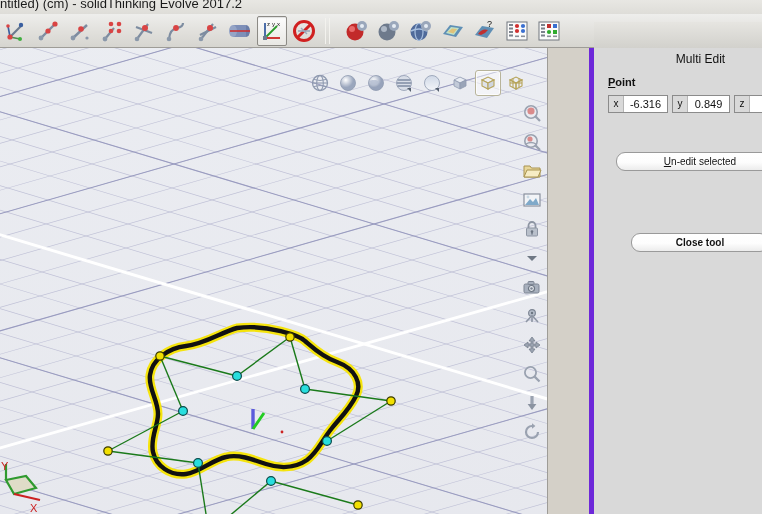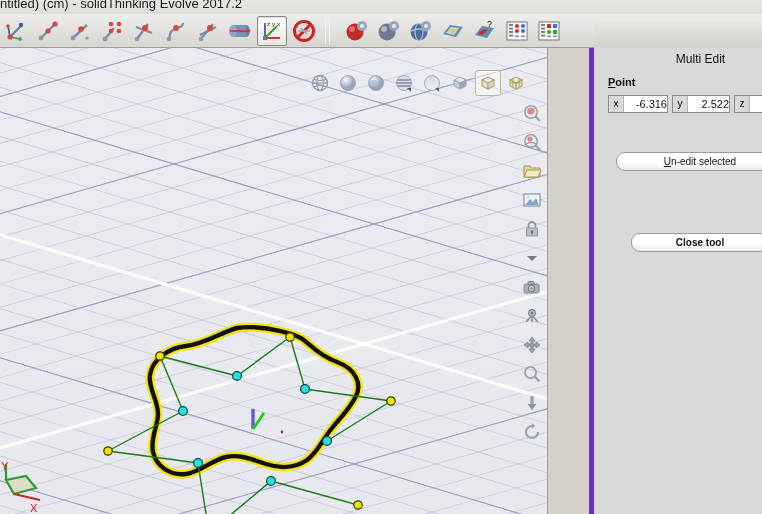--- a/index.html
+++ b/index.html
@@ -131,21 +131,21 @@
     background: #ffffff;
   }
   .numfield .nf-label {
     width: 15px; height: 16px;
     background: #d9d9d9;
     border-right: 1px solid #b5b5b5;
     display: flex; align-items: center; justify-content: center;
     font-size: 10px; color: #111;
   }
   .numfield .nf-val {
-    width: 40px; text-align: right;
+    width: 40px; text-align: center;
     font-size: 11px; color: #111;
   }
   .nf-x .nf-val { width: 43px; }
   .nf-y .nf-val { width: 41px; }
   .nf-z .nf-val { width: 42px; }
   .dots-btn {
     width: 20px; height: 19px;
     border: 1px solid #9a9a9a; border-radius: 9px;
     background: linear-gradient(to bottom,#ffffff,#ededed);
     font-size: 10px; color: #222;
@@ -820,21 +820,21 @@
         <u>P</u><span>oint</span>
       </div>
 
       <div class="field-row">
         <div class="numfield nf-x">
           <div class="nf-label">x</div>
           <div class="nf-val">-6.316</div>
         </div>
         <div class="numfield nf-y">
           <div class="nf-label">y</div>
-          <div class="nf-val">2.522</div>
+          <div class="nf-val">0.849</div>
         </div>
         <div class="numfield nf-z">
           <div class="nf-label">z</div>
           <div class="nf-val">0</div>
         </div>
         <div class="dots-btn">...</div>
       </div>
 
       <div class="pbtn wide" style="top:82px">
         <span><u>U</u><span>n-edit selected</span></span>

